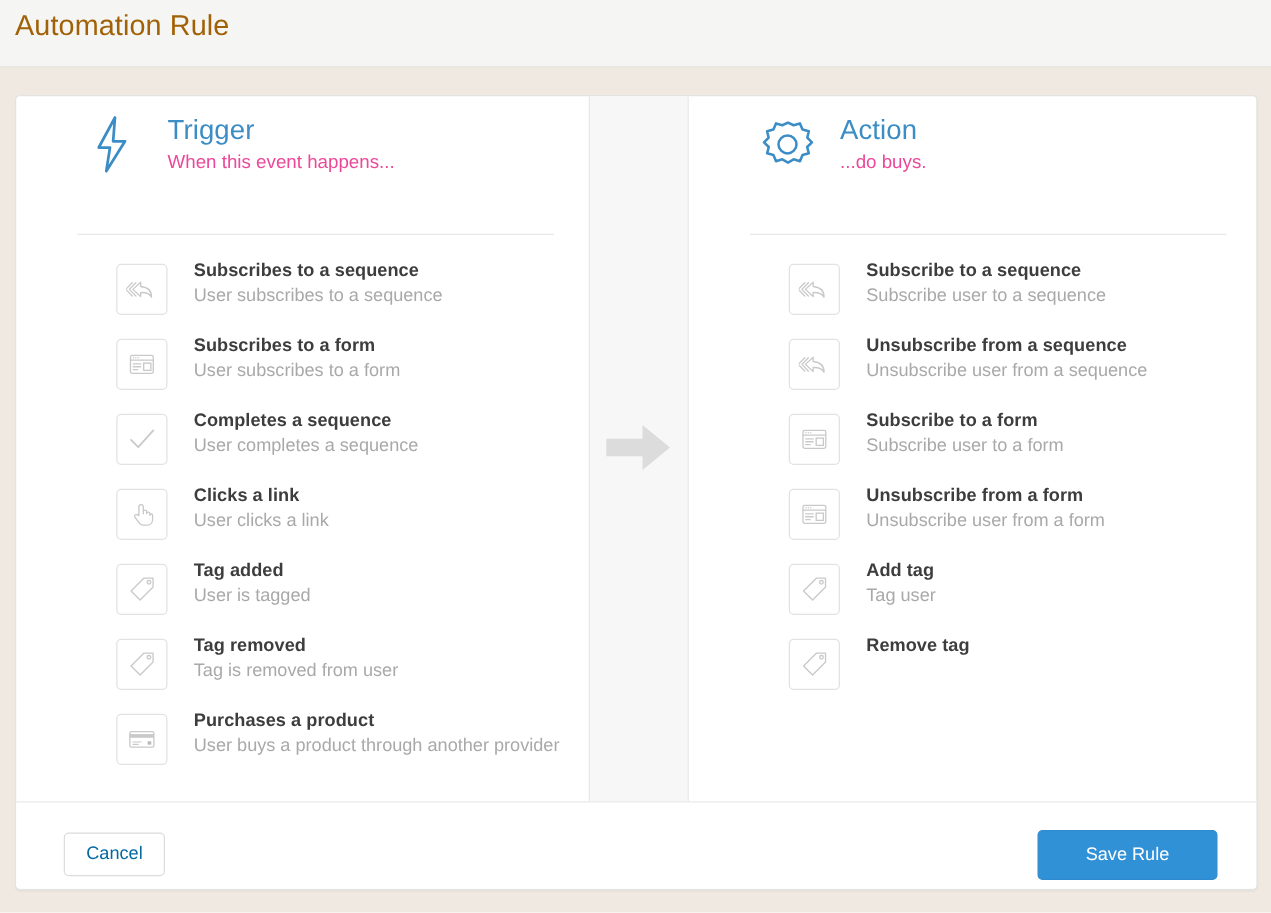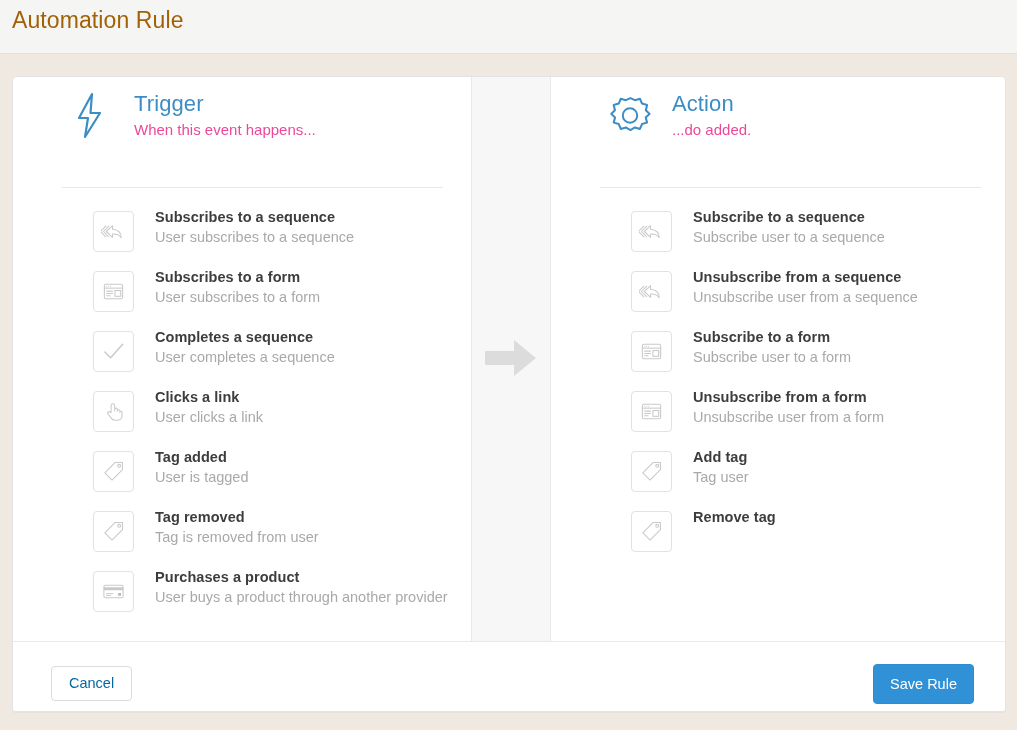--- a/index.html
+++ b/index.html
@@ -194,21 +194,21 @@
     background: #fff;
     border: 1px solid #dcdcdc;
     border-radius: 4px;
     cursor: pointer;
     font-family: "Liberation Sans", sans-serif;
   }
   .btn-save {
     position: absolute;
     right: 33px;
     top: 22px;
-    width: 101px;
+    width: 144px;
     height: 40px;
     line-height: 38px;
     text-align: center;
     font-size: 14.5px;
     color: #ffffff;
     background: #3191d6;
     border: 1px solid #2f8bcd;
     border-radius: 4px;
     cursor: pointer;
     font-family: "Liberation Sans", sans-serif;
@@ -365,21 +365,21 @@
             <path d="M30 6
                      L34.4 8.0 L39.3 6.6 L41.3 11.3 L46.2 12.7 L45.0 17.7 L48.6 21.3 L44.9 24.9
                      L46.2 29.8 L41.3 31.2 L39.3 35.9 L34.4 34.5 L30 37.0 L25.6 34.5 L20.7 35.9
                      L18.7 31.2 L13.8 29.8 L15.1 24.9 L11.4 21.3 L15.0 17.7 L13.8 12.7 L18.7 11.3
                      L20.7 6.6 L25.6 8.0 Z" fill="none" stroke="#3c8dc5" stroke-width="2" stroke-linejoin="round" transform="translate(0,8) scale(1.03) translate(-0.5,-2)"></path>
             <circle cx="30" cy="29.5" r="7.2" fill="none" stroke="#3c8dc5" stroke-width="2"></circle>
           </svg>
         </div>
         <div class="col-head-text">
           <div class="col-head-title">Action</div>
-          <div class="col-head-sub">...do added.</div>
+          <div class="col-head-sub">...do buys.</div>
         </div>
       </div>
       <div class="col-rule"></div>
       <div class="opt-list">
 
         <div class="opt">
           <div class="opt-iconbox">
             <svg viewBox="0 0 26 26" width="25" height="25">
               <path d="M12 7 L5.5 13 L12 19 L12 15.6 C17 15.4 19.5 16.6 21 19.5 C21.2 15 19.5 11.4 12 10.6 Z" fill="none" stroke="#c9c9c9" stroke-width="1.1" stroke-linejoin="round"></path>
               <path d="M8 7.5 L2.6 13 L8 18.5" fill="none" stroke="#c9c9c9" stroke-width="1.1" stroke-linecap="round" stroke-linejoin="round"></path>

